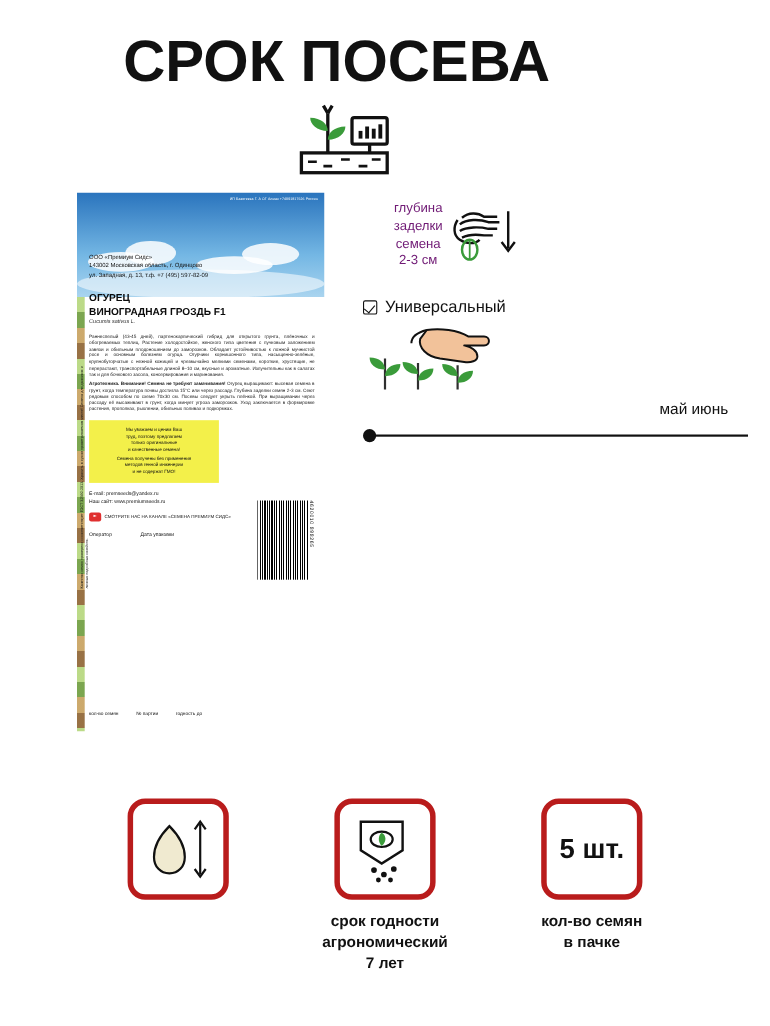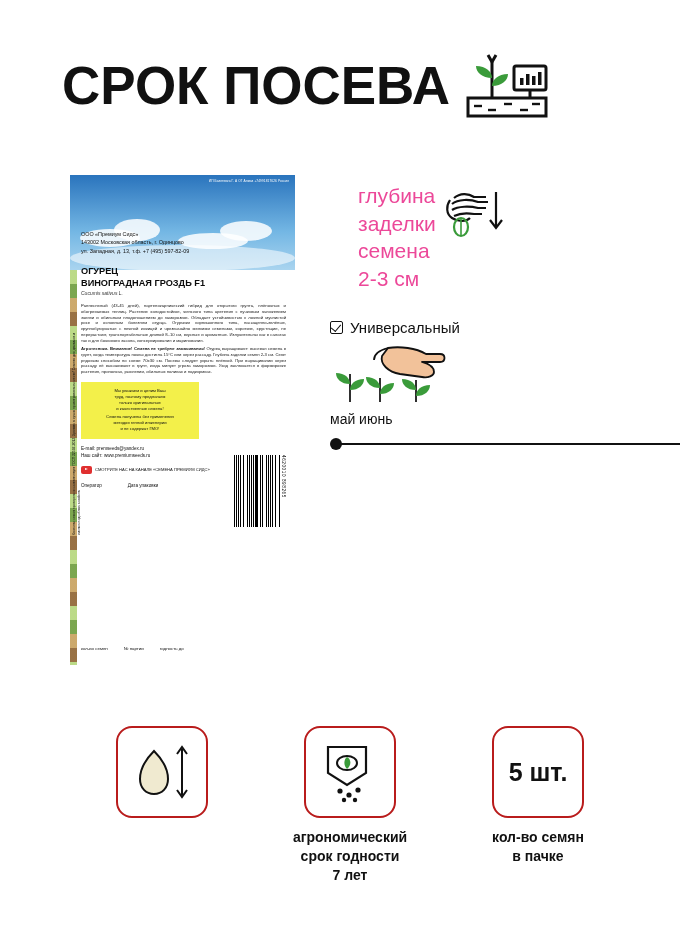--- a/index.html
+++ b/index.html
@@ -13,21 +13,21 @@
     overflow: hidden;
   }
 
   
   .header {
     position: absolute;
     left: 0; top: 30px;
     width: 612px; height: 110px;
     display: flex;
     align-items: center;
-    justify-content: center;
+    flex-direction: column;
   }
   .header-title {
     font-size: 53px;
     font-weight: bold;
     letter-spacing: 0px;
     color: #111;
     line-height: 1;
     white-space: nowrap;
   }
   .header-icon {
@@ -157,22 +157,22 @@
   .right-col {
     position: absolute;
     left: 330px; top: 180px; width: 350px;
   }
 
   .depth-block {
     display: flex; align-items: flex-start; gap: 8px;
     margin-left: 28px;
   }
   .depth-text {
-    text-align: left;
-    font-size: 21px; line-height: 1.32; color: #ec4899;
+    text-align: center;
+    font-size: 12px; line-height: 1.32; color: #701a75;
     padding-top: 2px;
   }
   .depth-icon { width: 62px; height: 62px; position: relative; flex: 0 0 auto; }
 
   .stage { margin-top: 22px; }
   .stage-title {
     font-size: 27px; font-weight: bold; color: #111; letter-spacing: 0.2px;
   }
   .stage-sub {
     font-size: 14px; color: #111; margin-top: 6px;
@@ -210,21 +210,21 @@
   }
 
   
   .cards {
     position: absolute; left: 0; bottom: 48px; width: 700px;
     display: flex; justify-content: center; gap: 38px;
   }
   .card-wrap { width: 150px; text-align: center; }
   .card {
     width: 92px; height: 92px; margin: 0 auto;
-    border: 2px solid #b91c1c; border-radius: 16px;
+    border: 5px solid #b91c1c; border-radius: 16px;
     display: flex; align-items: center; justify-content: center;
     position: relative;
   }
   .card-caption {
     margin-top: 10px;
     font-size: 14px; font-weight: bold; line-height: 1.35; color: #111;
   }
   .card-qty { font-size: 25px; font-weight: bold; color: #111; }
 
   svg { display: block; }
@@ -377,21 +377,21 @@
         <path d="M20 44 C11 44 6 39 6 33 C15 33 20 38 20 44 Z" fill="#3a9b3a"></path>
         <path d="M20 50 C29 50 34 45 34 39 C25 39 20 44 20 50 Z" fill="#3a9b3a"></path>
         <path d="M50 62 L50 38" stroke="#2f2f2f" stroke-width="2"></path>
         <path d="M50 48 C41 48 36 43 36 37 C45 37 50 42 50 48 Z" fill="#3a9b3a"></path>
         <path d="M50 54 C59 54 64 49 64 43 C55 43 50 48 50 54 Z" fill="#3a9b3a"></path>
         <path d="M86 62 L86 40" stroke="#2f2f2f" stroke-width="2"></path>
         <path d="M86 50 C77 50 72 45 72 39 C81 39 86 44 86 50 Z" fill="#3a9b3a"></path>
         <path d="M86 56 C95 56 100 51 100 45 C91 45 86 50 86 56 Z" fill="#3a9b3a"></path>
       </svg>
     </div>
-    <div class="tl-label" style="text-align:left; padding-right:18px;">май  июнь</div>
+    <div class="tl-label" style="text-align:right; padding-right:18px;">май  июнь</div>
     <div class="timeline">
       <div class="dot"></div>
       <div class="line"></div>
     </div>
   </div>
 </div>
 
 <div class="cards">
 
   <div class="card-wrap">
@@ -412,22 +412,22 @@
         <ellipse cx="29" cy="24" rx="10" ry="7" fill="none" stroke="#111" stroke-width="2"></ellipse>
         <path d="M29 18 C33 20 34 26 29 30 C25 26 26 20 29 18 Z" fill="#3a9b3a"></path>
         <circle cx="22" cy="52" r="2.6" fill="#111"></circle>
         <circle cx="31" cy="56" r="2.6" fill="#111"></circle>
         <circle cx="40" cy="51" r="2.6" fill="#111"></circle>
         <circle cx="26" cy="61" r="2.2" fill="#111"></circle>
         <circle cx="37" cy="61" r="2.2" fill="#111"></circle>
       </svg>
     </div>
     <div class="card-caption">
+      <div>срок годности</div>
       <div>агрономический</div>
-      <div>срок годности</div>
       <div>7 лет</div>
     </div>
   </div>
 
   <div class="card-wrap">
     <div class="card">
       <span class="card-qty">5 шт.</span>
     </div>
     <div class="card-caption">
       <div>кол-во семян</div>

